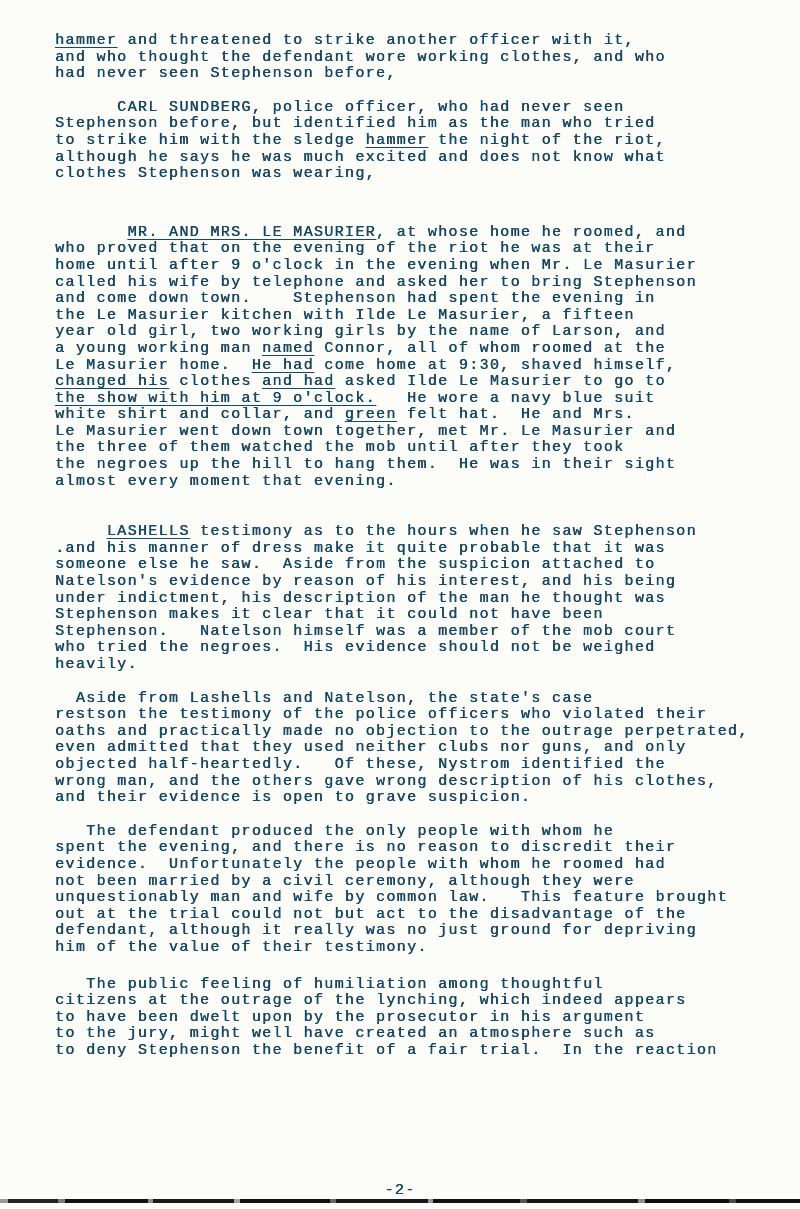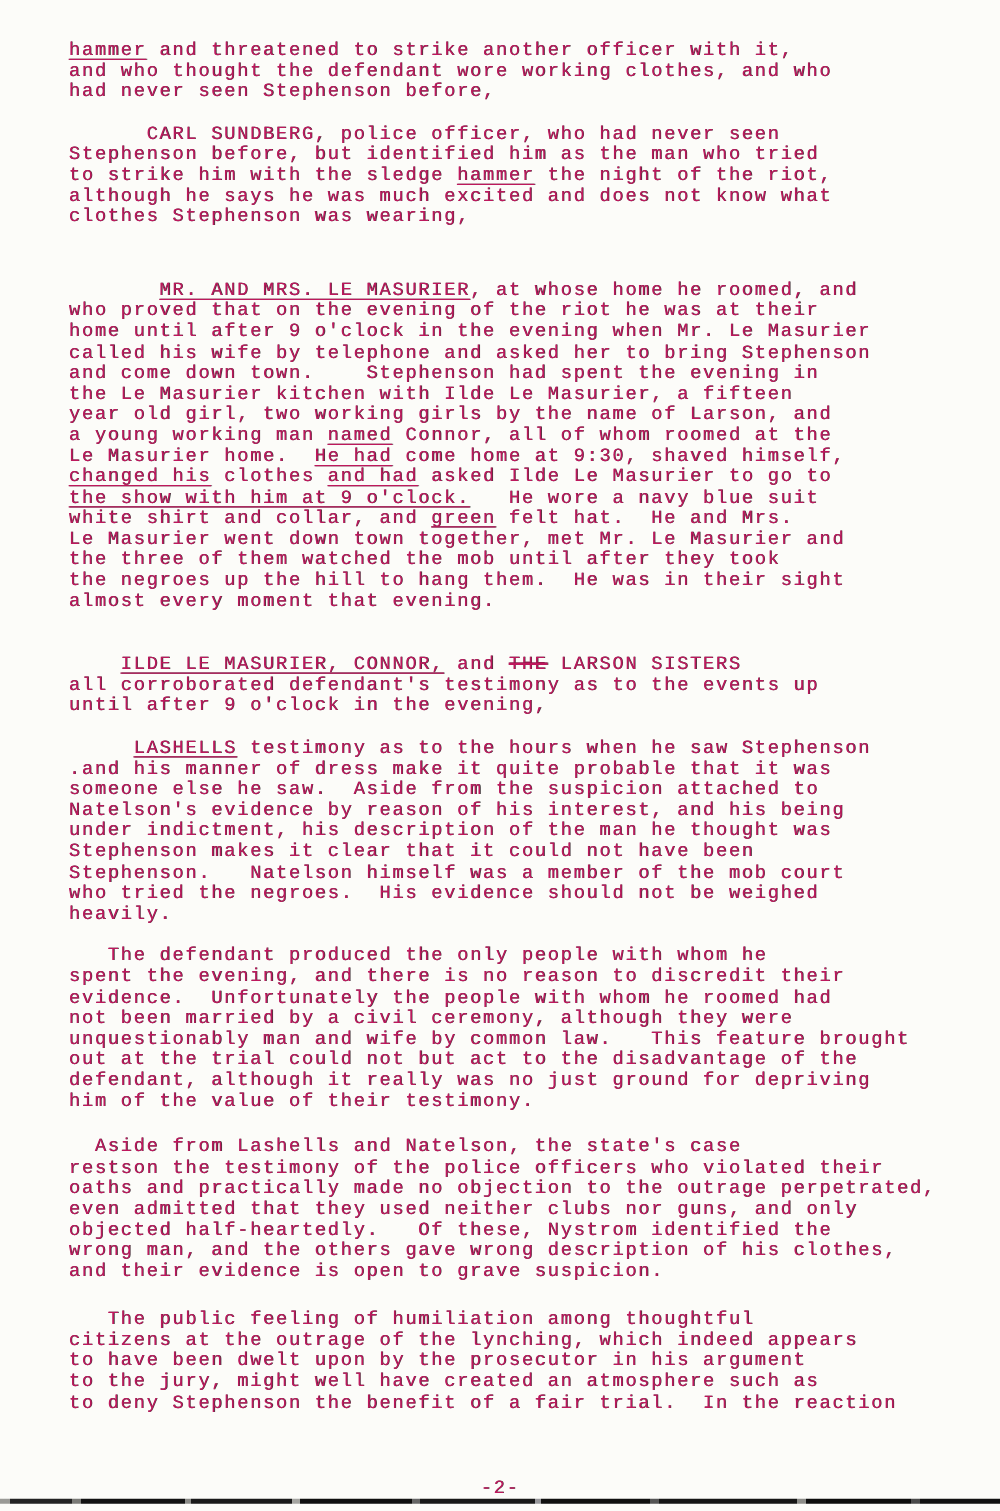--- a/index.html
+++ b/index.html
@@ -3,21 +3,21 @@
 <meta charset="utf-8">
 <style>
   html,body{margin:0;padding:0;background:#d9d9d6;}
   .page{
     position:relative;
     width:800px;height:1209px;
     margin:0 auto;
     background:#fcfcf9;
     overflow:hidden;
     font-family:"Liberation Mono","DejaVu Sans Mono",monospace;
-    color:#be185d;
+    color:#0c4a6e;
   }
   .doc{
     position:absolute;
     left:55px;top:33px;width:725px;
     font-size:15px;
     line-height:16.6px;
     letter-spacing:1.35px;
     white-space:pre-wrap;
     text-shadow:0.45px 0 0 rgba(25,25,25,0.85);
   }
@@ -64,43 +64,41 @@
 the Le Masurier kitchen with Ilde Le Masurier, a fifteen
 year old girl, two working girls by the name of Larson, and
 a young working man </span><span class="u">named</span><span> Connor, all of whom roomed at the
 Le Masurier home.  </span><span class="u">He had</span><span> come home at 9:30, shaved himself,
 </span><span class="u">changed his</span><span> clothes </span><span class="u">and had</span><span> asked Ilde Le Masurier to go to
 </span><span class="u">the show with him at 9 o'clock.</span><span>   He wore a navy blue suit
 white shirt and collar, and </span><span class="u">green</span><span> felt hat.  He and Mrs.
 Le Masurier went down town together, met Mr. Le Masurier and
 the three of them watched the mob until after they took
 the negroes up the hill to hang them.  He was in their sight
-almost every moment that evening.</span></p><p><span>    </span><span class="u">ILDE LE MASURIER, CONNOR,</span><span> and </span><span class="s">THE</span><span> LARSON SISTERS
-all corroborated defendant's testimony as to the events up
-until after 9 o'clock in the evening,</span></p><p><span>     </span><span class="u">LASHELLS</span><span> testimony as to the hours when he saw Stephenson
+almost every moment that evening.</span></p><p><span>     </span><span class="u">LASHELLS</span><span> testimony as to the hours when he saw Stephenson
 .and his manner of dress make it quite probable that it was
 someone else he saw.  Aside from the suspicion attached to
 Natelson's evidence by reason of his interest, and his being
 under indictment, his description of the man he thought was
 Stephenson makes it clear that it could not have been
 Stephenson.   Natelson himself was a member of the mob court
 who tried the negroes.  His evidence should not be weighed
-heavily.</span></p><p><span>   The defendant produced the only people with whom he
+heavily.</span></p><p><span>  Aside from Lashells and Natelson, the state's case
+restson the testimony of the police officers who violated their
+oaths and practically made no objection to the outrage perpetrated,
+even admitted that they used neither clubs nor guns, and only
+objected half-heartedly.   Of these, Nystrom identified the
+wrong man, and the others gave wrong description of his clothes,
+and their evidence is open to grave suspicion.</span></p><p><span>   The defendant produced the only people with whom he
 spent the evening, and there is no reason to discredit their
 evidence.  Unfortunately the people with whom he roomed had
 not been married by a civil ceremony, although they were
 unquestionably man and wife by common law.   This feature brought
 out at the trial could not but act to the disadvantage of the
 defendant, although it really was no just ground for depriving
-him of the value of their testimony.</span></p><p><span>  Aside from Lashells and Natelson, the state's case
-restson the testimony of the police officers who violated their
-oaths and practically made no objection to the outrage perpetrated,
-even admitted that they used neither clubs nor guns, and only
-objected half-heartedly.   Of these, Nystrom identified the
-wrong man, and the others gave wrong description of his clothes,
-and their evidence is open to grave suspicion.</span></p><p><span>   The public feeling of humiliation among thoughtful
+him of the value of their testimony.</span></p><p><span>   The public feeling of humiliation among thoughtful
 citizens at the outrage of the lynching, which indeed appears
 to have been dwelt upon by the prosecutor in his argument
 to the jury, might well have created an atmosphere such as
 to deny Stephenson the benefit of a fair trial.  In the reaction</span></p></div>
   <div class="page-number">-2-</div>
   <div class="scan-edge"></div>
 </div>
 
 </body></html>

